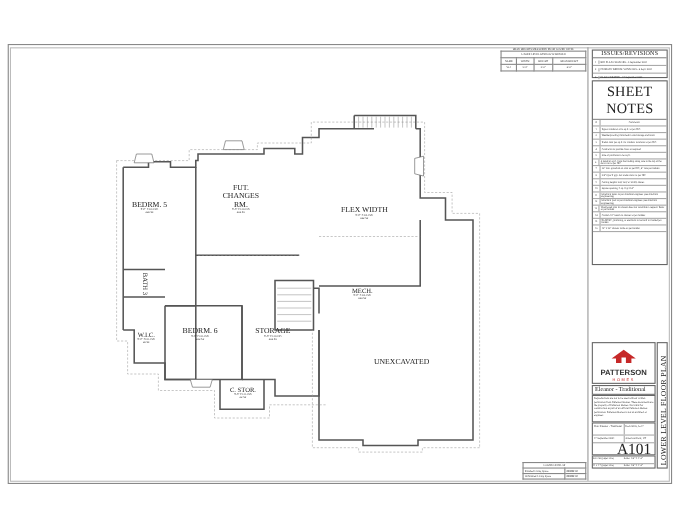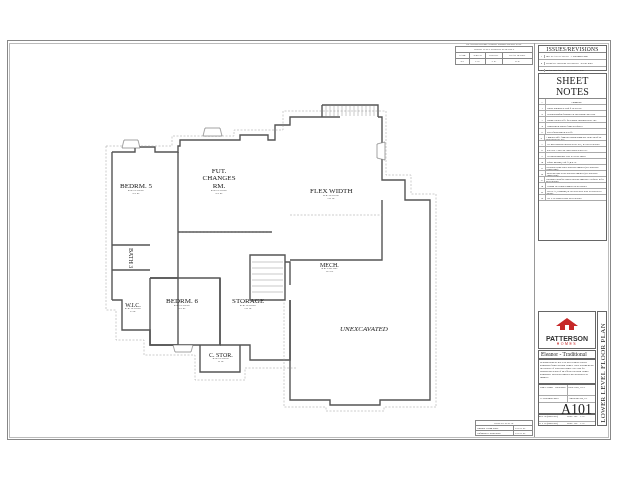--- a/index.html
+++ b/index.html
@@ -114,21 +114,21 @@
 <div class="room-label" style="left:125px;top:302px;font-size:6px;">
   <span>W.I.C.</span>
   <span class="room-sub">9'-0" CEILING</span>
   <span class="room-sub">## SF</span>
 </div>
 <div class="room-label" style="left:209px;top:352px;font-size:6px;">
   <span>C. STOR.</span>
   <span class="room-sub">9'-0" CEILING</span>
   <span class="room-sub">## SF</span>
 </div>
-<div class="room-label" style="left:340px;top:326px;font-style:italic;">
+<div class="room-label" style="left:340px;top:326px;">
   <span>UNEXCAVATED</span>
 </div>
 
 <div class="sched">
   <div style="text-align:center;">HEAD HEIGHTS MEASURED FROM LOWER LEVEL</div>
   <table>
     <tbody>
         <tr>
           <td colspan="4">LOWER LEVEL WINDOW SCHEDULE</td>
         </tr>
@@ -176,21 +176,21 @@
     <div class="rev-row">
         <span>2</span>
         <span style="padding-left:1px;">PRIMARY BEDRM. WINDOWS - 8 Sept. 2021</span>
       </div>
     <div class="rev-row">
         <span>3</span>
         <span style="padding-left:1px;">PLAN CREATED - 17 September 2021</span>
       </div>
   </div>
   <div class="tb-box" style="left:3px;top:30px;width:69px;height:168px;">
-    <div class="tb-title" style="font-size:10px;border-bottom:1px solid #888;padding:1px 0;">SHEET NOTES</div>
+    <div class="tb-title" style="font-size:13px;border-bottom:1px solid #888;padding:1px 0;">SHEET NOTES</div>
     <div class="notes-row">
         <span class="n">#</span>
         <span class="t" style="flex:1;text-align:center;">Comments</span>
       </div>
     <div class="notes-row">
         <span class="n">1</span>
         <span class="t">Egress windows at to sq.ft. as per IRC</span>
       </div>
     <div class="notes-row">
         <span class="n">2</span>

